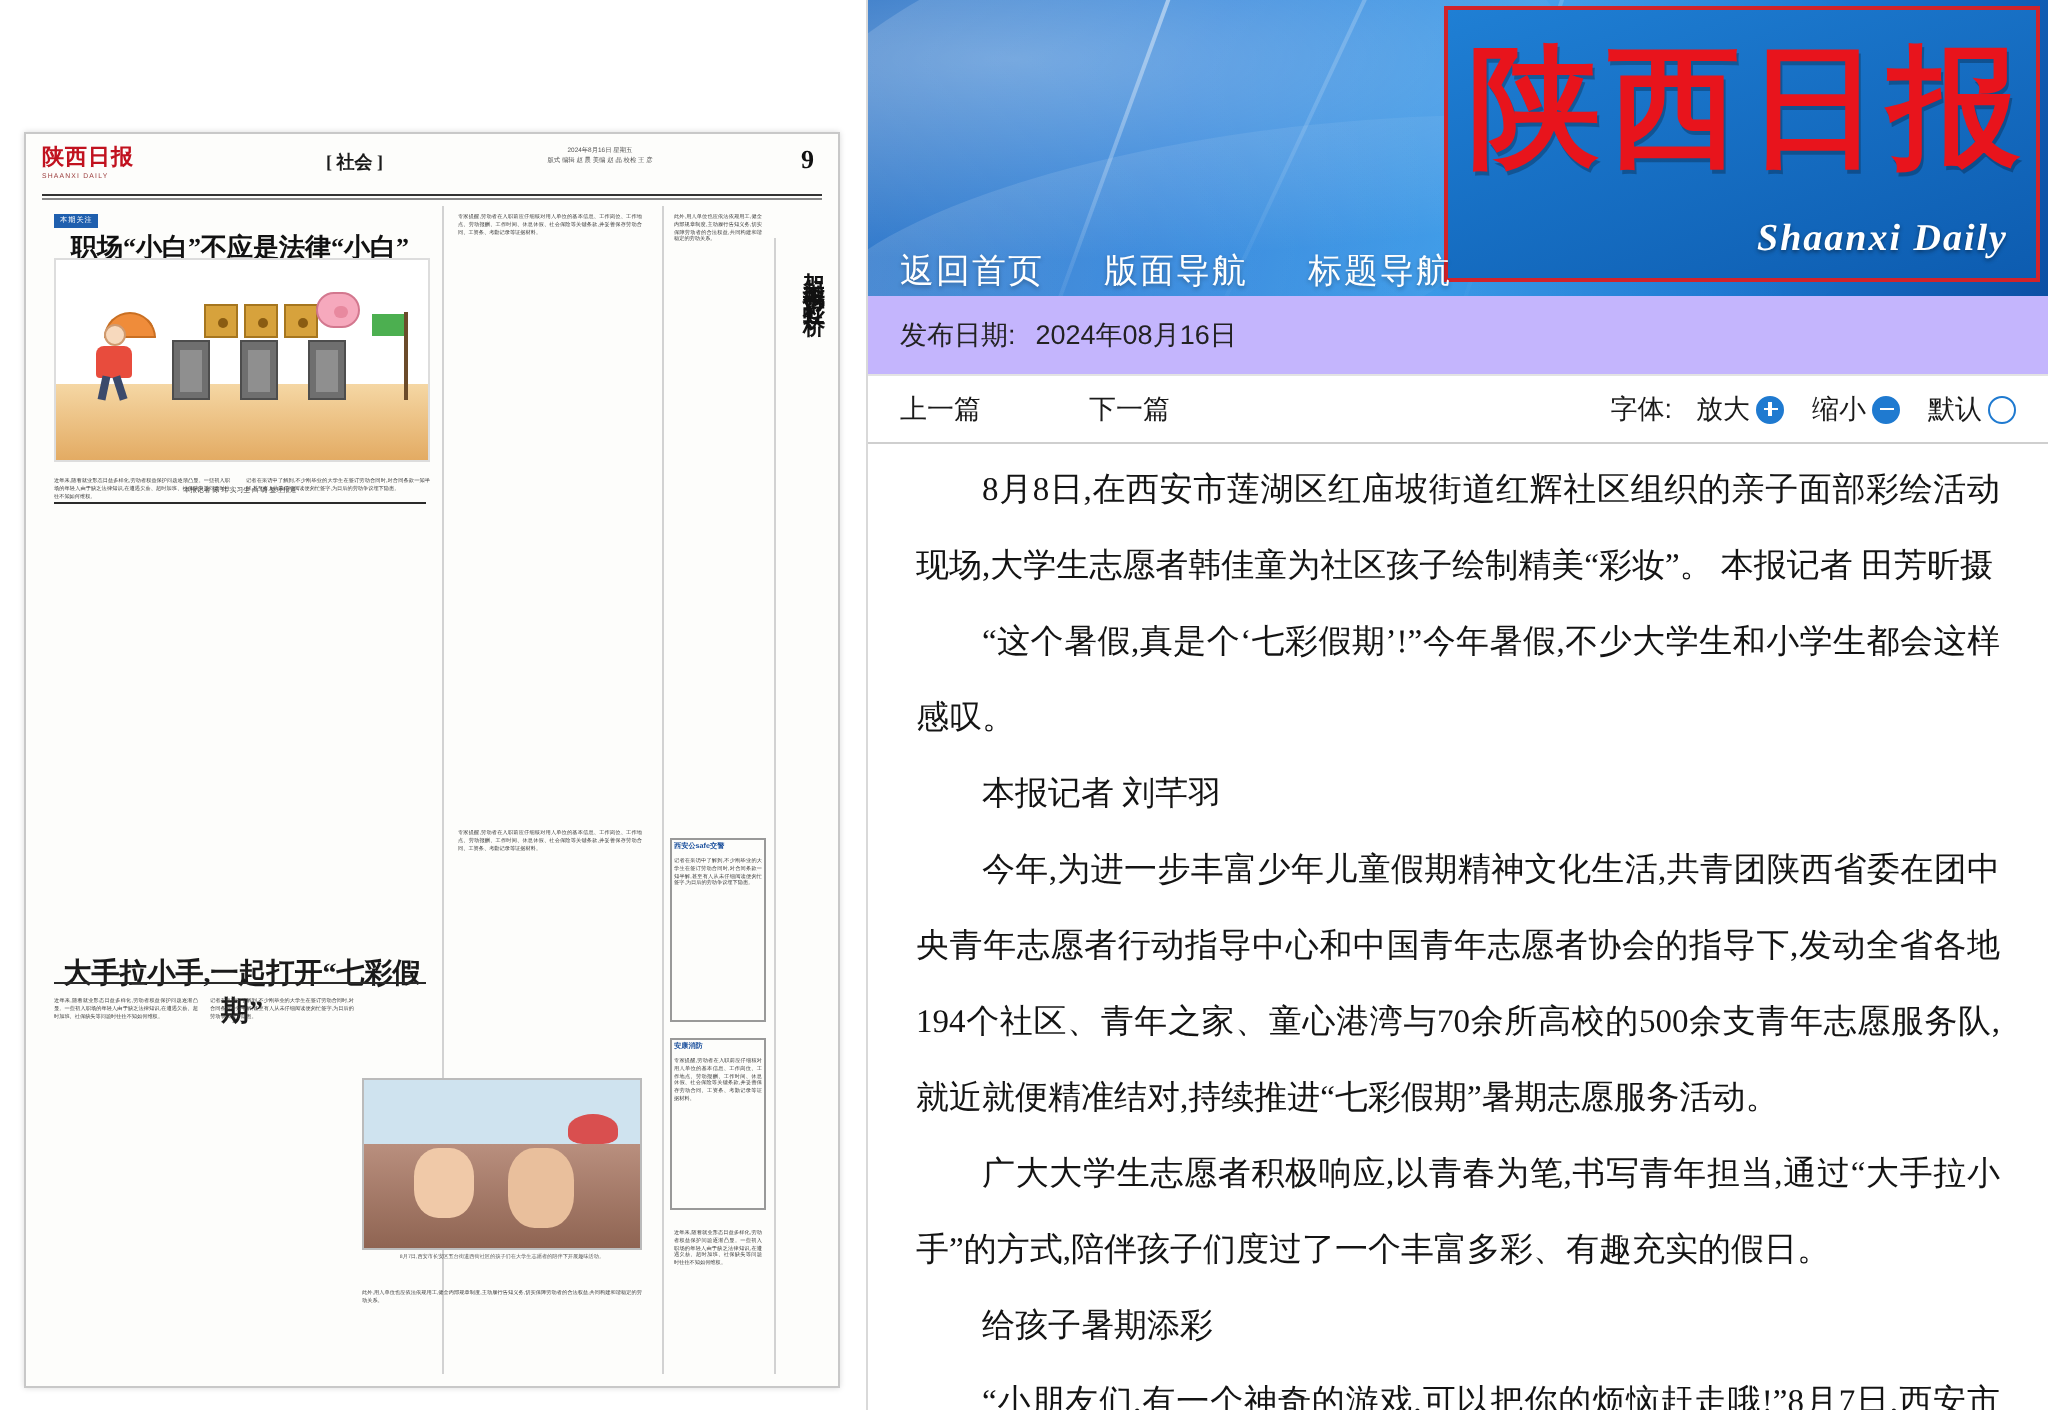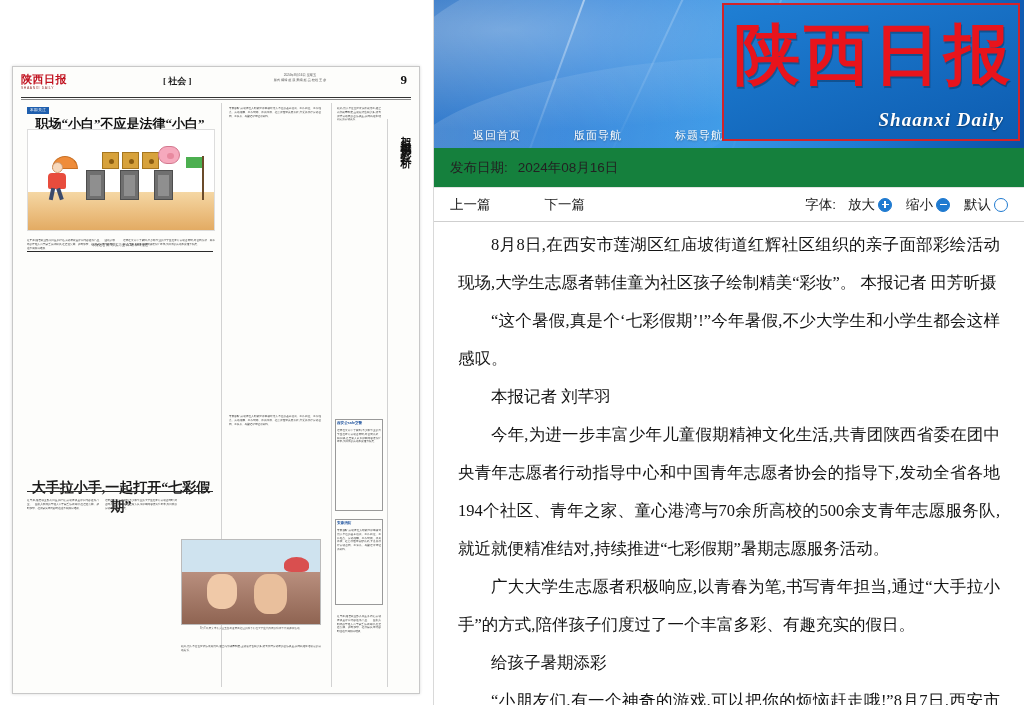--- a/index.html
+++ b/index.html
@@ -315,32 +315,31 @@
     position: absolute;
     left: 0; top: 122px;
     width: 430px; height: 26px;
     display: flex;
     align-items: center;
     gap: 30px;
     padding-left: 16px;
   }
   .nav-link {
     color: #ffffff;
-    font-size: 11px;
+    font-size: 17px;
     letter-spacing: 1px;
     cursor: pointer;
     text-shadow: 0 1px 2px rgba(0,0,0,0.3);
-    margin-left: 23px;
   }
 
   .pubdate-bar {
     position: absolute;
     left: 0; top: 148px;
     width: 590px; height: 40px;
-    background: #15803d;
+    background: #c4b5fd;
     border-bottom: 1px solid #e3e3e3;
     display: flex;
     align-items: center;
     padding-left: 16px;
     font-size: 13.5px;
     color: #222;
   }
   .pubdate-bar .lbl { color: #222; }
   .pubdate-bar .val { color: #222; margin-left: 10px; }
 

